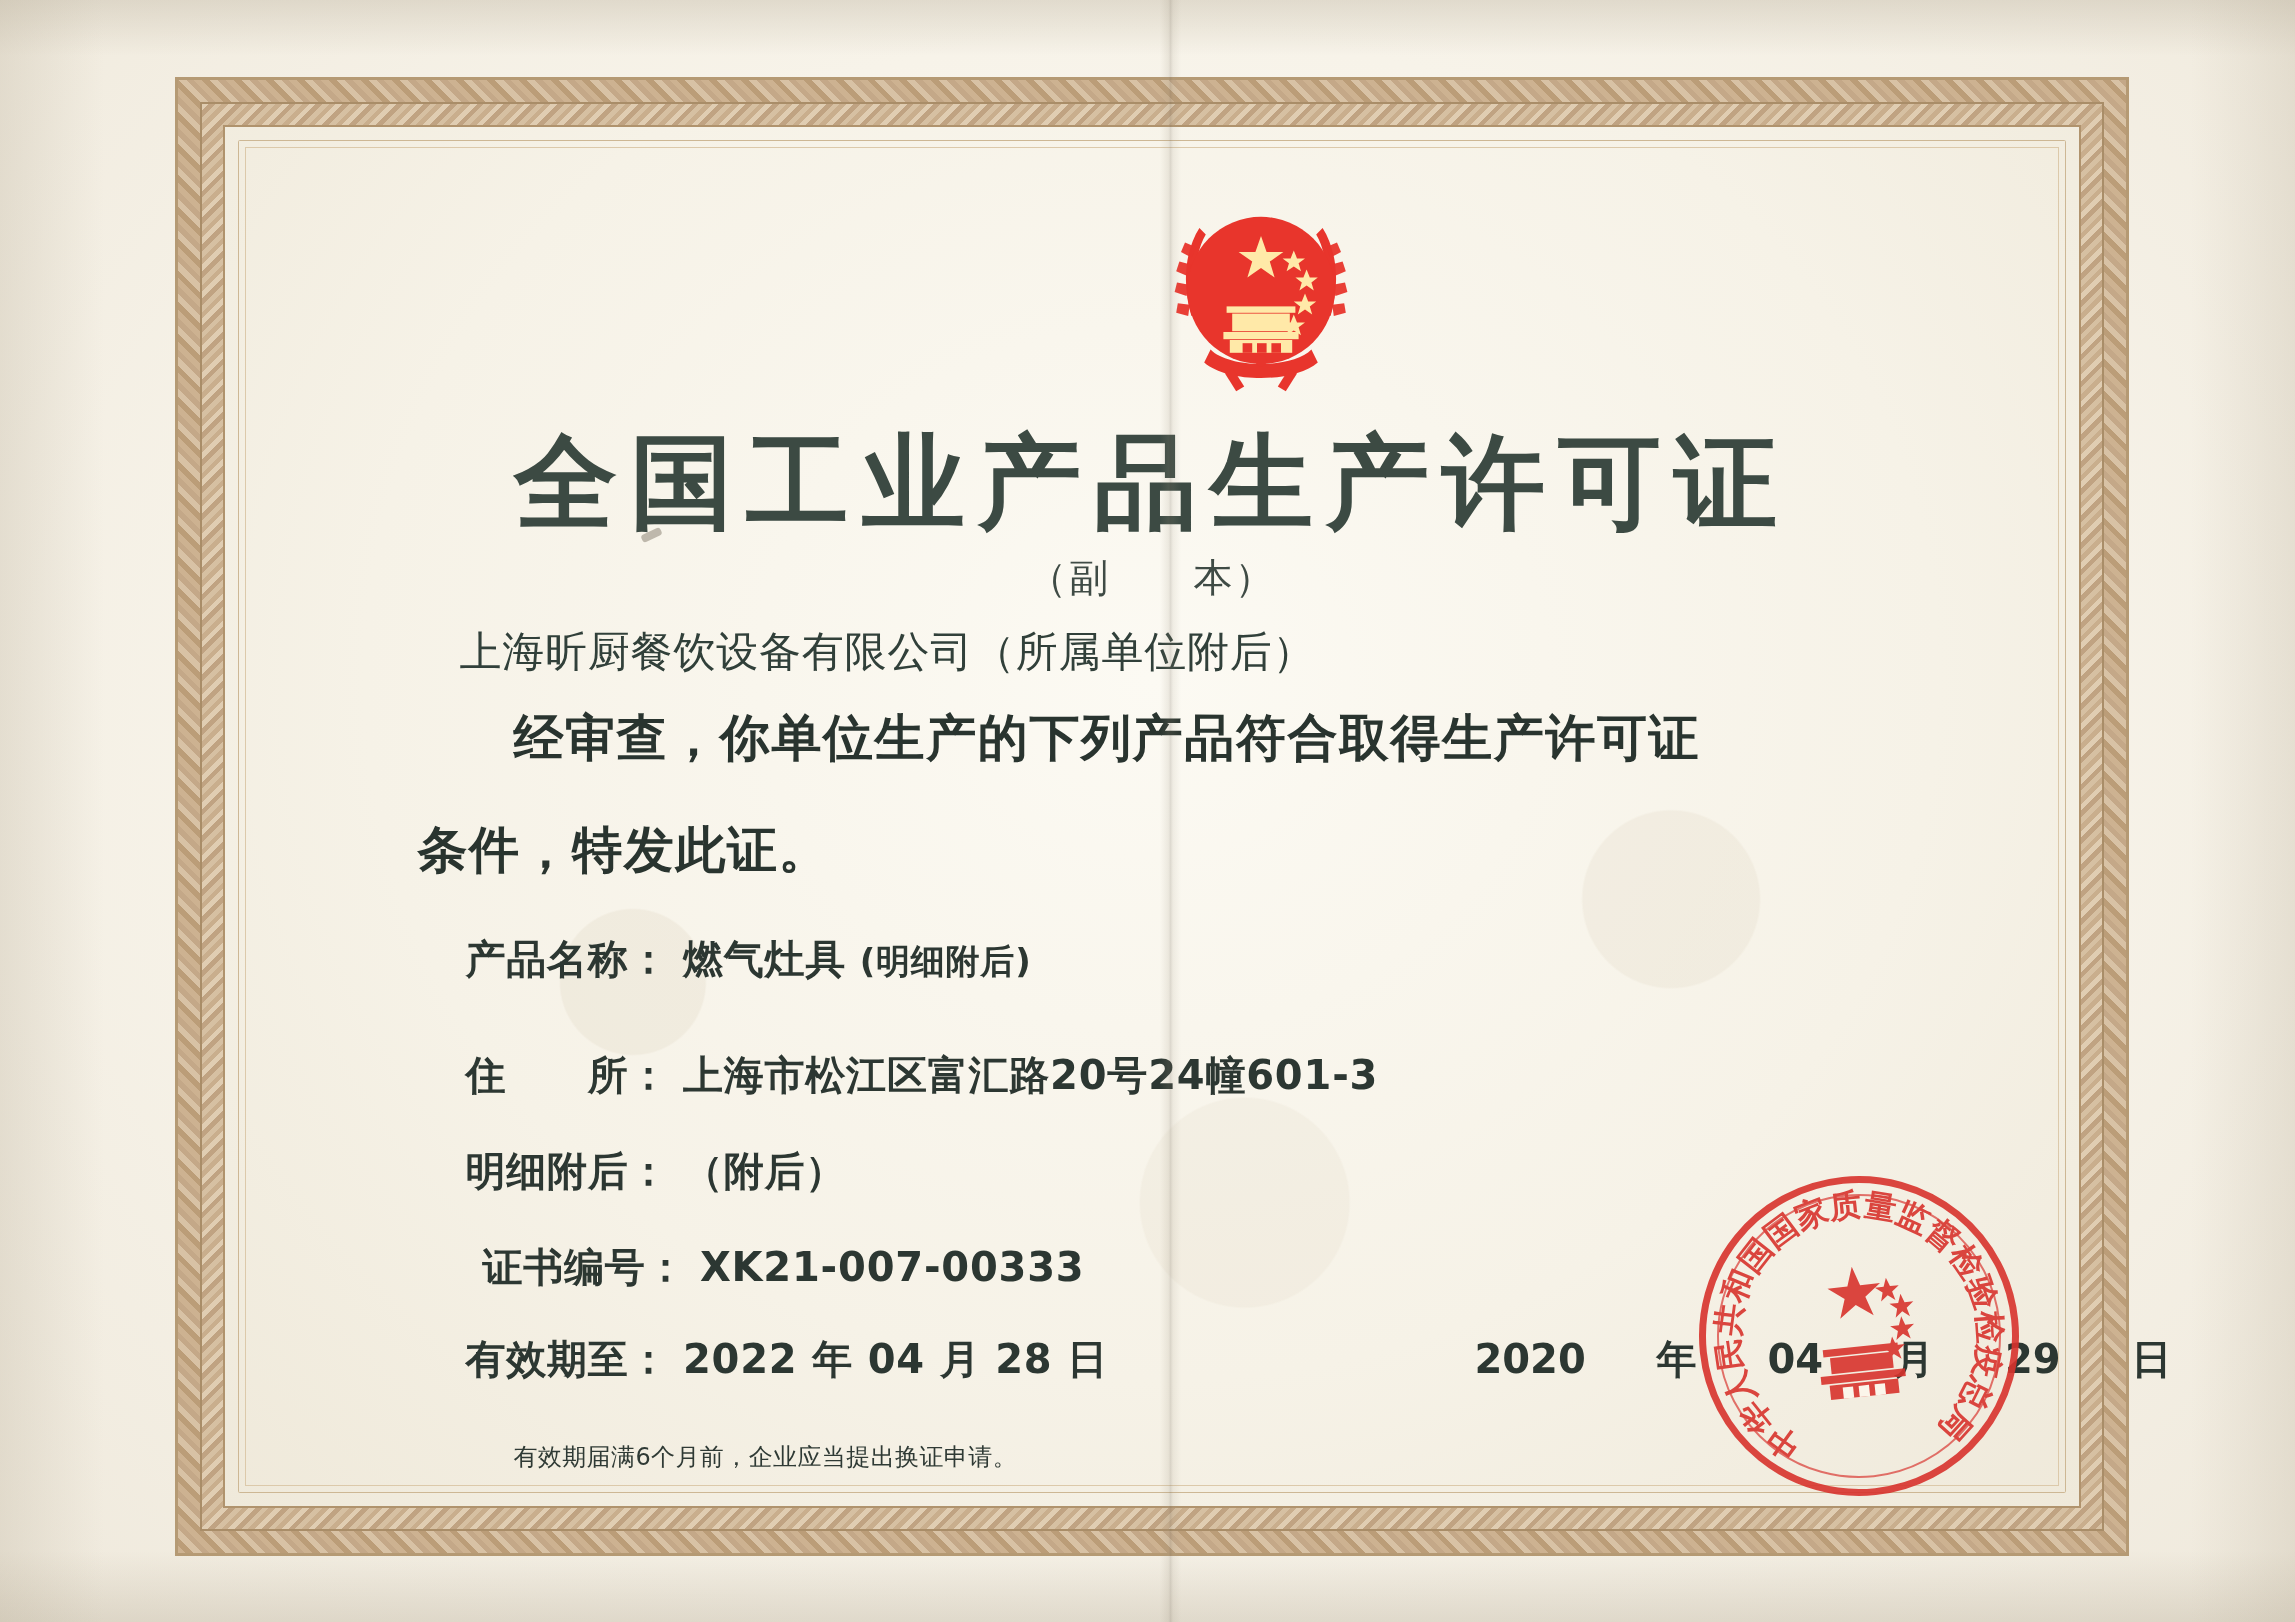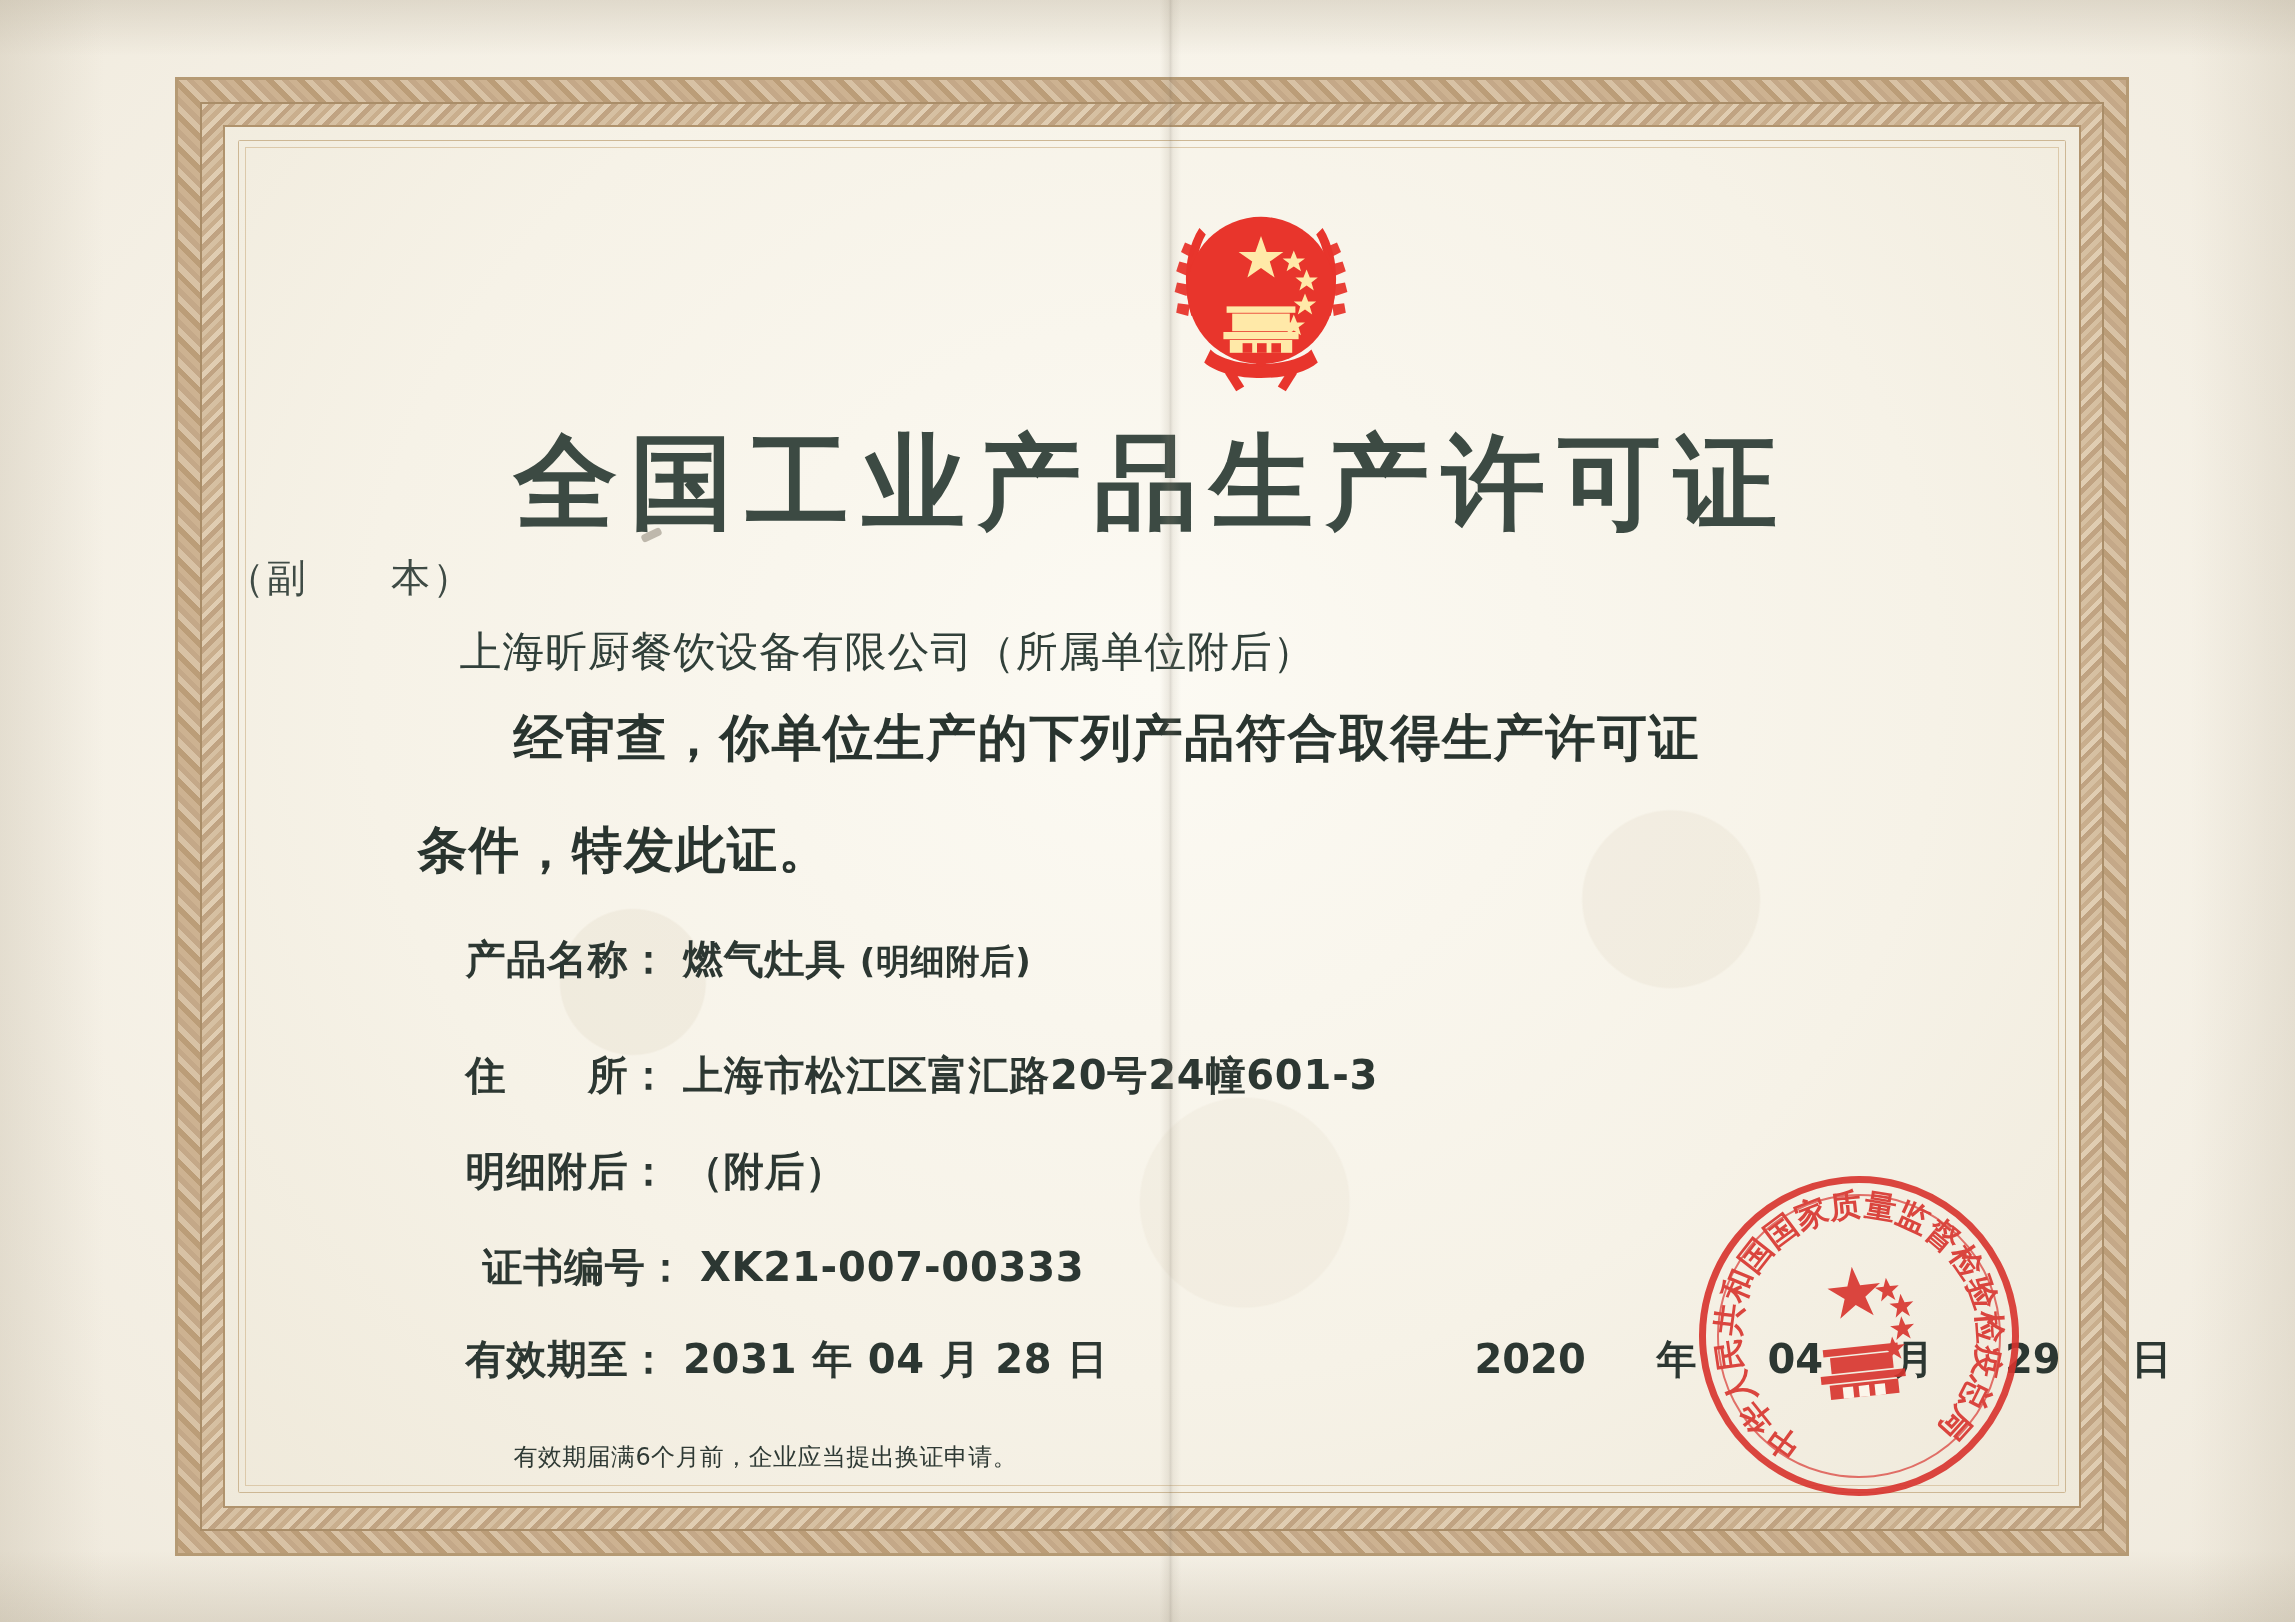--- a/index.html
+++ b/index.html
@@ -148,20 +148,21 @@
     font-weight: 700;
     letter-spacing: 13px;
     color: #3c4a43;
     white-space: nowrap;
   }
 
   .subtitle {
     position: absolute;
     left: 0; right: 0;
     top: 424px;
+    text-align: center;
     font-family: Liberation Serif, serif;
     font-size: 39px;
     color: #3f4b45;
     letter-spacing: 2.4px;
   }
 
   .company {
     position: absolute;
     left: 234px;
     top: 497px;
@@ -379,21 +380,21 @@
             <span class="value">（附后）</span>
           </div>
 
           <div class="field f-certno">
             <span class="label">证书编号：</span>
             <span class="value">XK21-007-00333</span>
           </div>
 
           <div class="field f-valid">
             <span class="label">有效期至：</span>
-            <span class="value">2031 年 04 月 28 日</span>
+            <span class="value">2022 年 04 月 28 日</span>
           </div>
 
           <div class="issue-date">
             <span>2020</span>
             <span class="gap"></span>
             <span>年</span>
             <span class="gap"></span>
             <span>04</span>
             <span class="gap"></span>
             <span>月</span>

